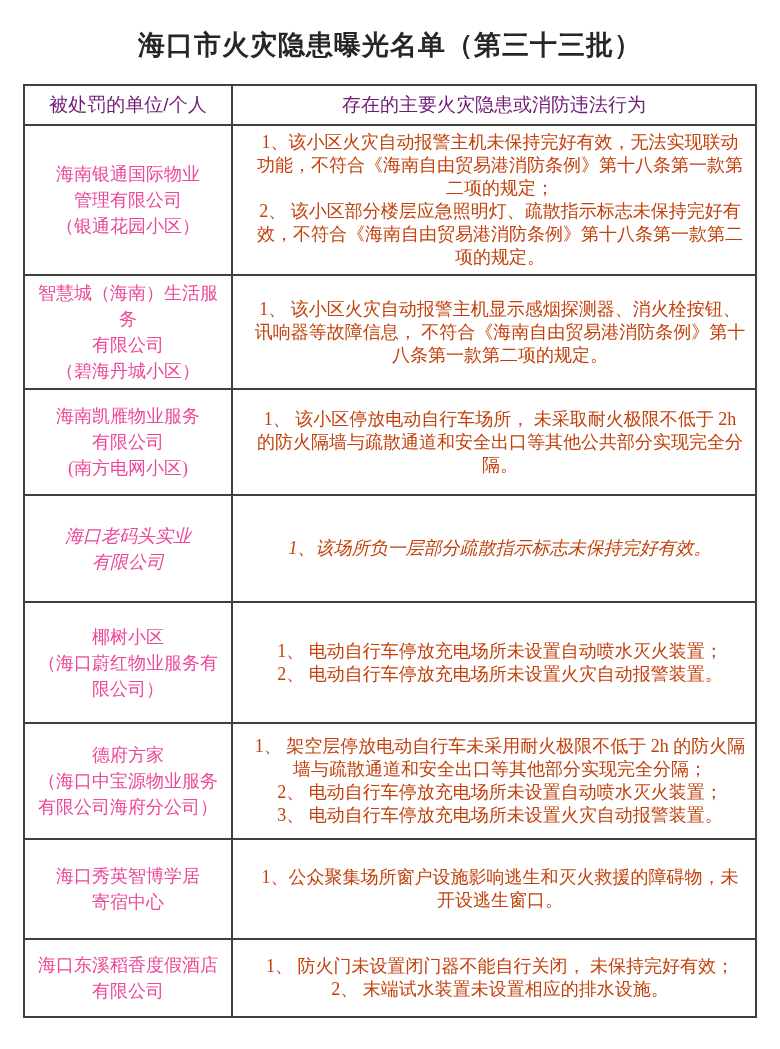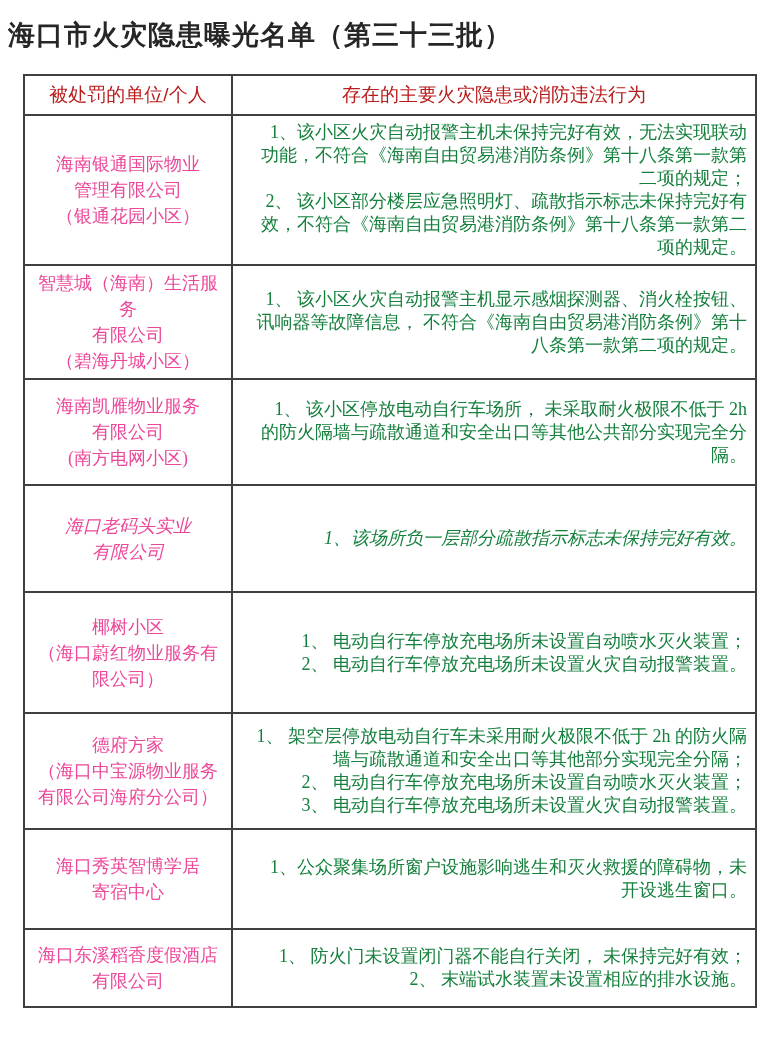--- a/index.html
+++ b/index.html
@@ -9,22 +9,23 @@
     background: #ffffff;
   }
   body {
     width: 780px;
     height: 1049px;
     font-family: "Liberation Serif", "DejaVu Serif", serif;
     color: #333333;
     overflow: hidden;
   }
   .page-title {
-    margin: 8px;
+    margin: 18px;
     padding-top: 12px;
+    text-align: center;
     font-family: "Liberation Sans", "DejaVu Sans", sans-serif;
     font-weight: 700;
     font-size: 27px;
     line-height: 30px;
     color: #262626;
     letter-spacing: 1px;
   }
   table.hazard-table {
     border-collapse: collapse;
     table-layout: fixed;
@@ -35,40 +36,40 @@
   .hazard-table td {
     border: 2px solid #3f3f3f;
   }
   .hazard-table col.col-unit { width: 208px; }
   .hazard-table col.col-violations { width: 524px; }
   .hazard-table thead tr { height: 40px; }
   .hazard-table th {
     font-family: "Liberation Sans", "DejaVu Sans", sans-serif;
     font-weight: 400;
     font-size: 19px;
-    color: #b91c1c;
+    color: #701a75;
     text-align: center;
     vertical-align: middle;
     padding: 2px 20px;
   }
   td.unit-cell {
     text-align: center;
     vertical-align: middle;
     font-size: 18px;
     line-height: 26px;
     padding: 4px 6px;
     color: #ec4899;
   }
   td.violations-cell {
-    text-align: right;
+    text-align: center;
     vertical-align: middle;
     font-size: 18px;
     line-height: 23px;
     padding: 5px 8px 5px 20px;
-    color: #15803d;
+    color: #c2410c;
   }
   .violation-item { margin: 0; }
   
   tbody tr:nth-child(1) { height: 143px; }
   tbody tr:nth-child(2) { height: 107px; }
   tbody tr:nth-child(3) { height: 106px; margin-left: 48px; }
   tbody tr:nth-child(4) { height: 107px; font-style: italic; }
   tbody tr:nth-child(5) { height: 121px; }
   tbody tr:nth-child(6) { height: 116px; font-family: Liberation Serif, serif; }
   tbody tr:nth-child(7) { height: 100px; }

